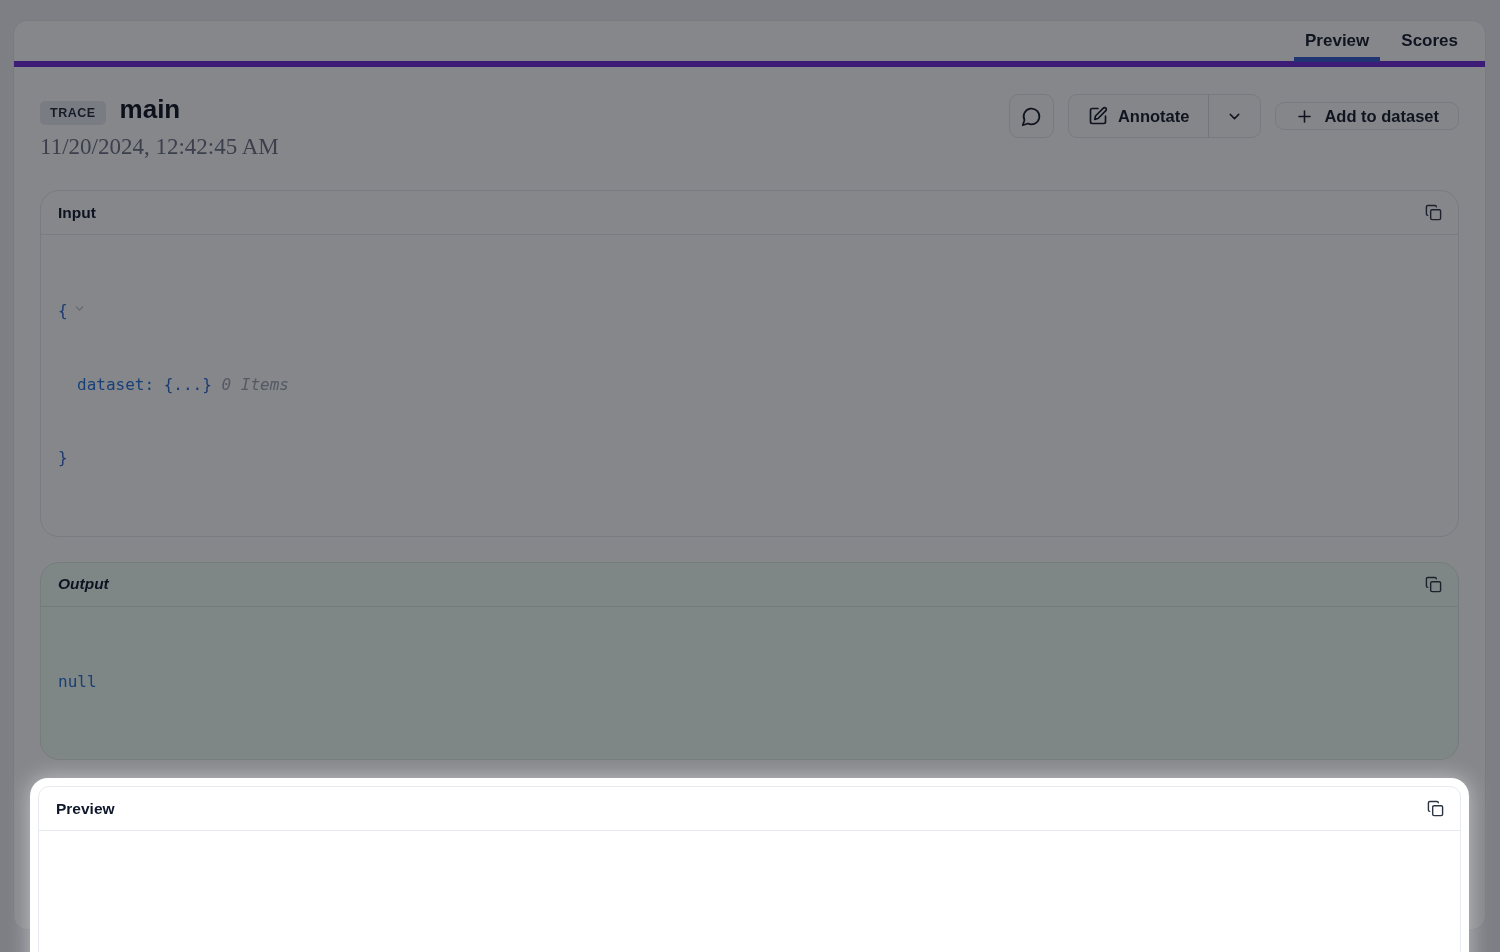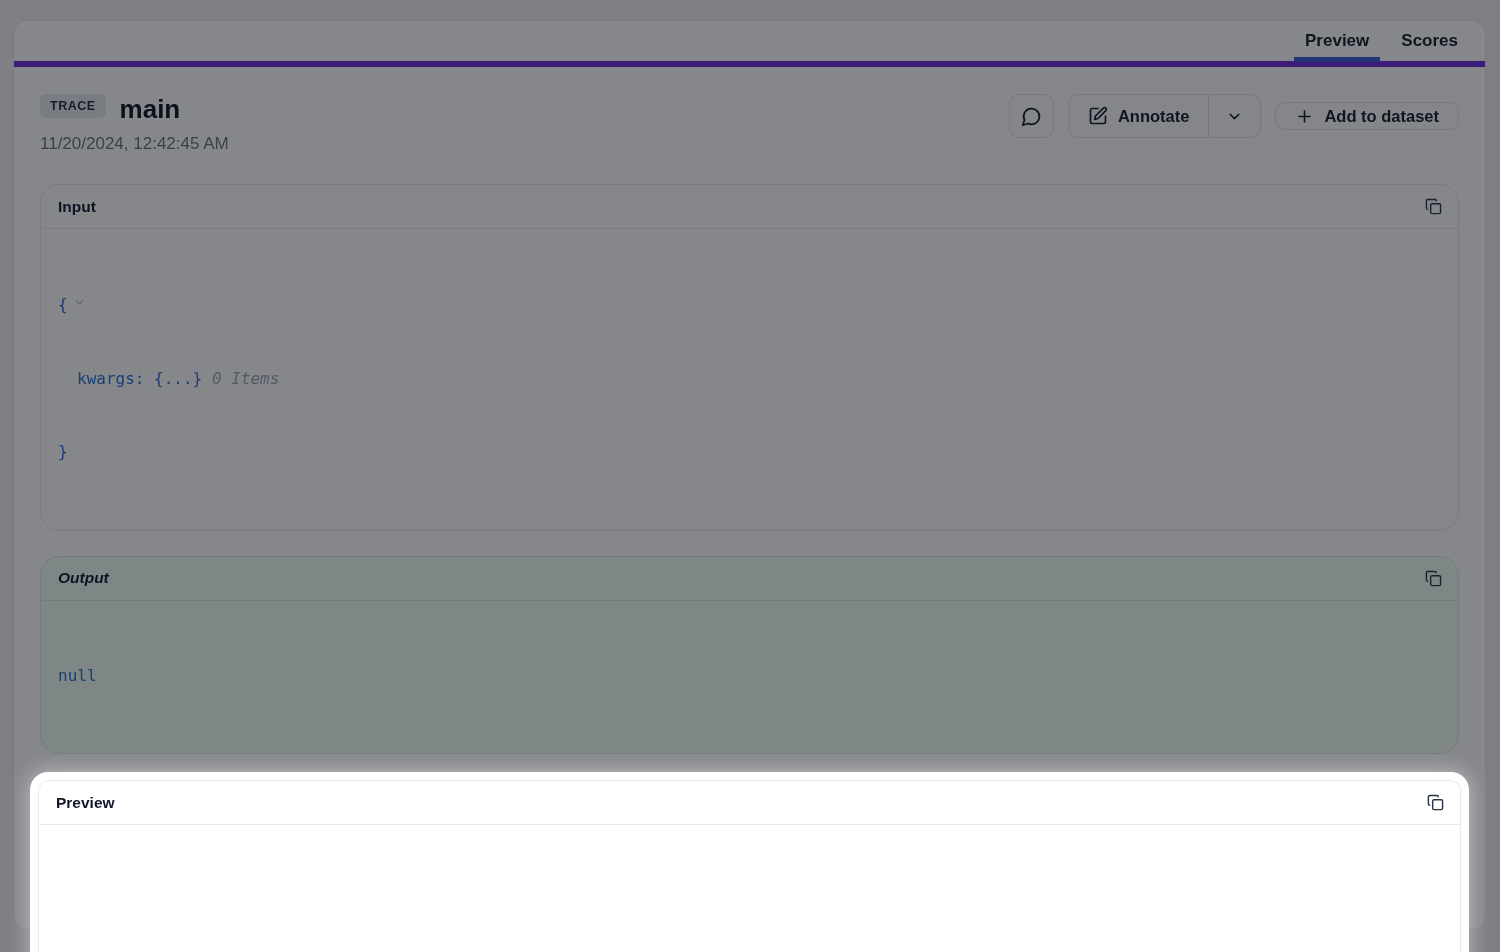--- a/index.html
+++ b/index.html
@@ -45,28 +45,28 @@
   .tab.active::after {
     content:""; position:absolute; left:0; right:0; bottom:-1px;
     height:5px; background:#3558cf;
   }
 
   
   .header-row {
     display:flex; justify-content:space-between; align-items:flex-start;
     margin:27px 26px 0 26px;
   }
-  .title-row { display:flex; align-items:flex-start; gap:14px; }
+  .title-row { display:flex; align-items:flex-end; gap:14px; }
   .badge {
     background:#e7e9ee; color:#1f2937;
     font-size:12.5px; font-weight:700; letter-spacing:0.5px;
     padding:5px 10px; border-radius:5px;
   }
   .trace-title { font-size:26px; font-weight:700; color:#0b1220; }
-  .timestamp { margin-top:9px; font-size:17px; color:#697080; }
+  .timestamp { margin-top:9px; font-size:23px; color:#697080;font-family:Liberation Serif, serif; }
 
   .header-actions { display:flex; gap:14px; align-items:center;border-radius:22px; }
   button { font-family:inherit; }
   .icon-btn {
     width:45px; height:44px;
     display:flex; align-items:center; justify-content:center;
     background:#fbfcfd; border:1px solid #e2e5ea; border-radius:9px;
     color:#111827; cursor:pointer;
   }
   .split-btn {
@@ -200,21 +200,21 @@
               <rect width="14" height="14" x="8" y="8" rx="2"></rect>
               <path d="M4 16c-1.1 0-2-.9-2-2V4c0-1.1.9-2 2-2h10c1.1 0 2 .9 2 2"></path>
             </svg>
         </span>
       </button>
     </div>
     <div class="card-body">
       <div><span class="punct">{</span><span class="json-chevron"><svg width="13" height="13" viewBox="0 0 24 24" fill="none" stroke="currentColor" stroke-width="2.2" stroke-linecap="round" stroke-linejoin="round" style="display:inline">
               <path d="m6 9 6 6 6-6"></path>
             </svg></span></div>
-      <div class="indent"><span class="key">kwargs:</span><span> </span><span class="punct">{...}</span><span> </span><span class="annot">0 Items</span></div>
+      <div class="indent"><span class="key">dataset:</span><span> </span><span class="punct">{...}</span><span> </span><span class="annot">0 Items</span></div>
       <div><span class="punct">}</span></div>
     </div>
   </section>
 
   <section class="card output-card">
     <div class="card-header">
       <span>Output</span>
       <button class="copy-btn">
         <span>
           <svg width="17" height="17" viewBox="0 0 24 24" fill="none" stroke="currentColor" stroke-width="2" stroke-linecap="round" stroke-linejoin="round">

